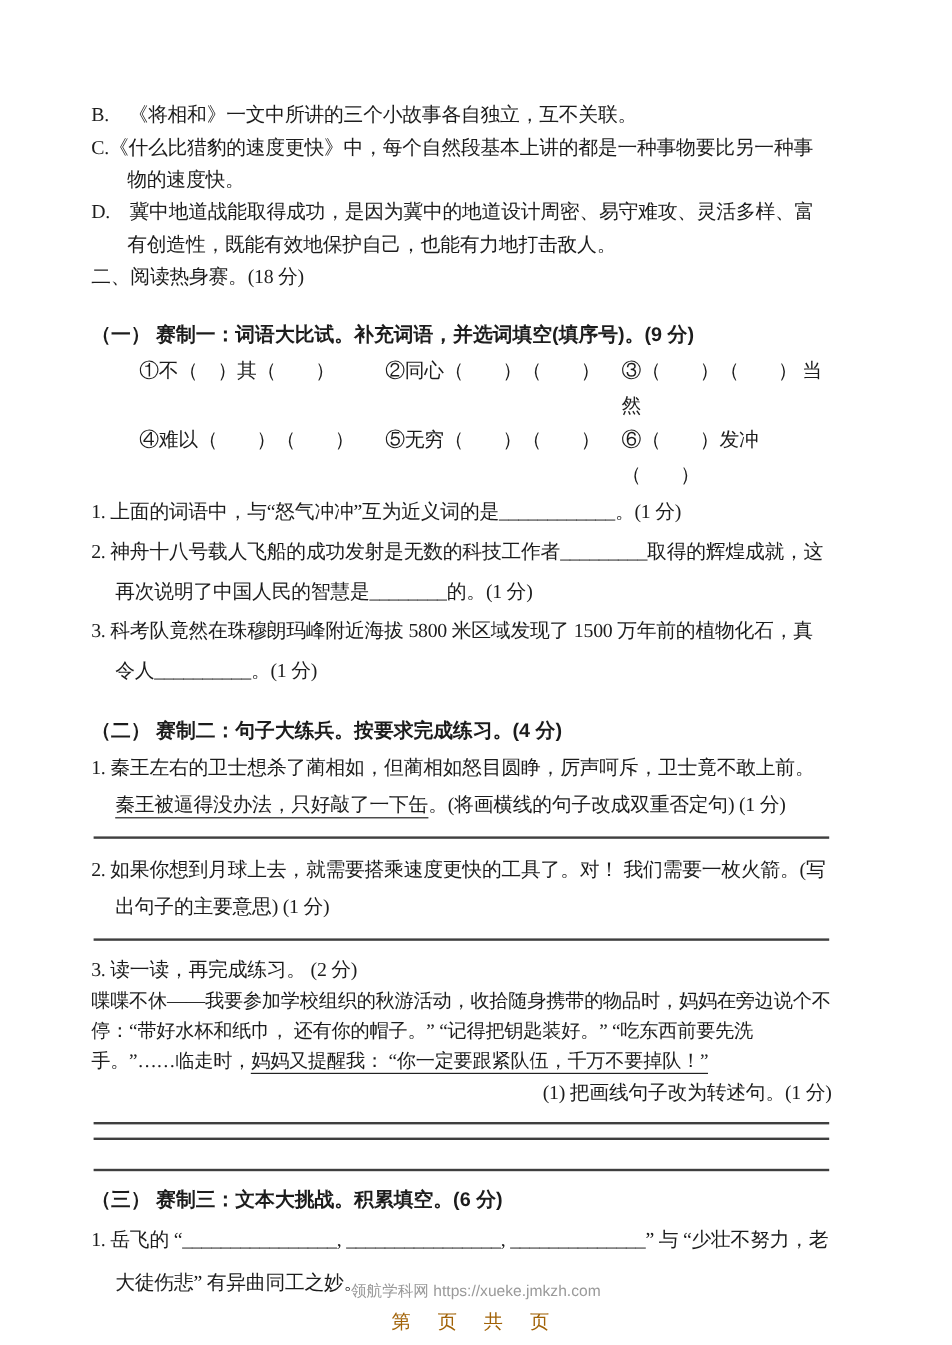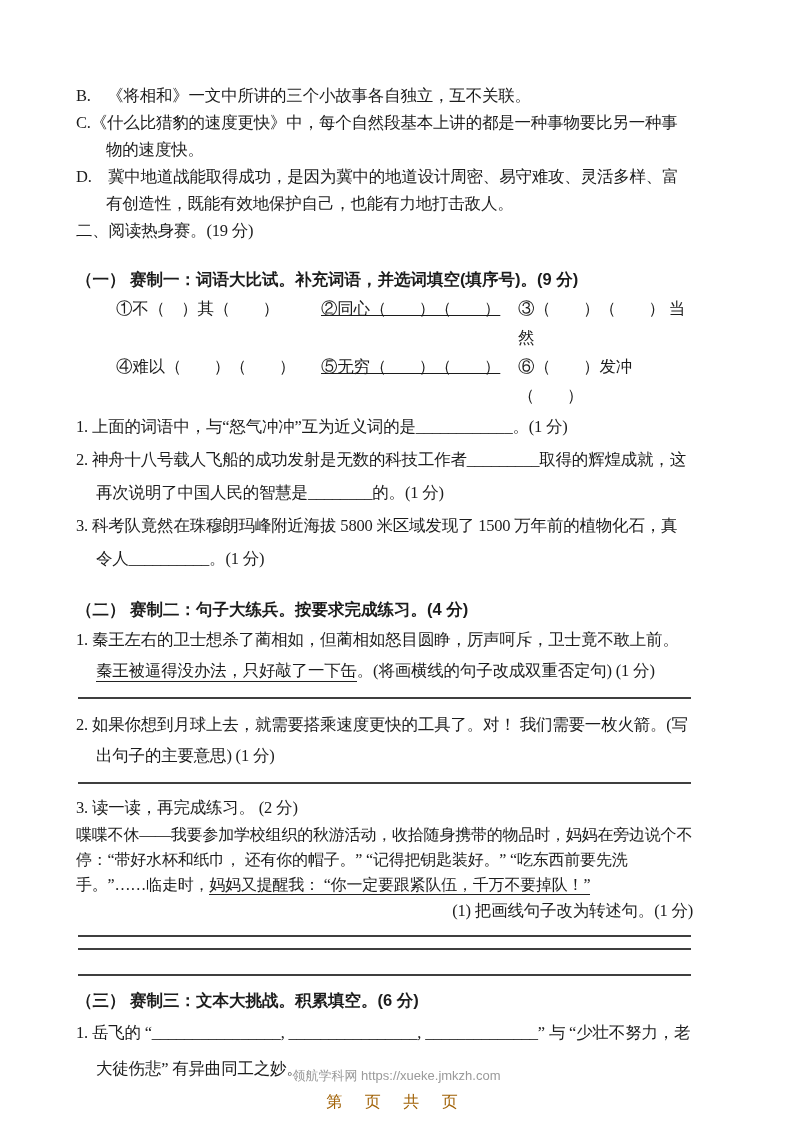--- a/index.html
+++ b/index.html
@@ -14,21 +14,21 @@
     font-size:16.5px;
     color:#1c1c1c;
     letter-spacing:-0.2px;
     overflow:hidden;
   }
   .opt { line-height:27px; padding-left:30px; text-indent:-30px; }
   .h2  { line-height:28px; }
   .h3  { line-height:29px; font-family:"Liberation Sans","DejaVu Sans",sans-serif; font-weight:700; letter-spacing:0;margin-top:20px; }
   .wrow { display:flex; padding-left:40px; line-height:29px; }
   .wcell-1 { width:205px; }
-  .wcell-2 { width:197px;text-decoration:underline; }
+  .wcell-2 { width:197px; }
   .wcell-3 { flex:1; }
   .q   { line-height:33px; padding-left:20px; text-indent:-20px; }
   .qb  { line-height:31px; padding-left:20px; text-indent:-20px; }
   .u   { border-bottom:1px solid #222; padding-bottom:1px; }
   .ansline { height:2px; background:#3f3f3f; margin:11px 2px 10px 2px; }
   .q3intro { line-height:28px; }
   .passage { line-height:25px; font-size:16px; }
   .sq  { line-height:27px;text-align:right; }
   .yq  { line-height:36px; padding-left:20px; text-indent:-20px; }
   .footer-mark {
@@ -46,21 +46,21 @@
 </style>
 </head>
 <body>
 
 <div class="page">
 
   <div class="opt">B.　《将相和》一文中所讲的三个小故事各自独立，互不关联。</div>
   <div class="opt">C.《什么比猎豹的速度更快》中，每个自然段基本上讲的都是一种事物要比另一种事物的速度快。</div>
   <div class="opt">D.　冀中地道战能取得成功，是因为冀中的地道设计周密、易守难攻、灵活多样、富有创造性，既能有效地保护自己，也能有力地打击敌人。</div>
 
-  <div class="h2">二、阅读热身赛。(19 分)</div>
+  <div class="h2">二、阅读热身赛。(18 分)</div>
 
   <div class="h3">（一） 赛制一：词语大比试。补充词语，并选词填空(填序号)。(9 分)</div>
 
   <div class="wrow">
     <span class="wcell-1">①不（　）其（　　）</span>
     <span class="wcell-2">②同心（　　）（　　）</span>
     <span class="wcell-3">③（　　）（　　） 当然</span>
   </div>
   <div class="wrow">
     <span class="wcell-1">④难以（　　）（　　）</span>

